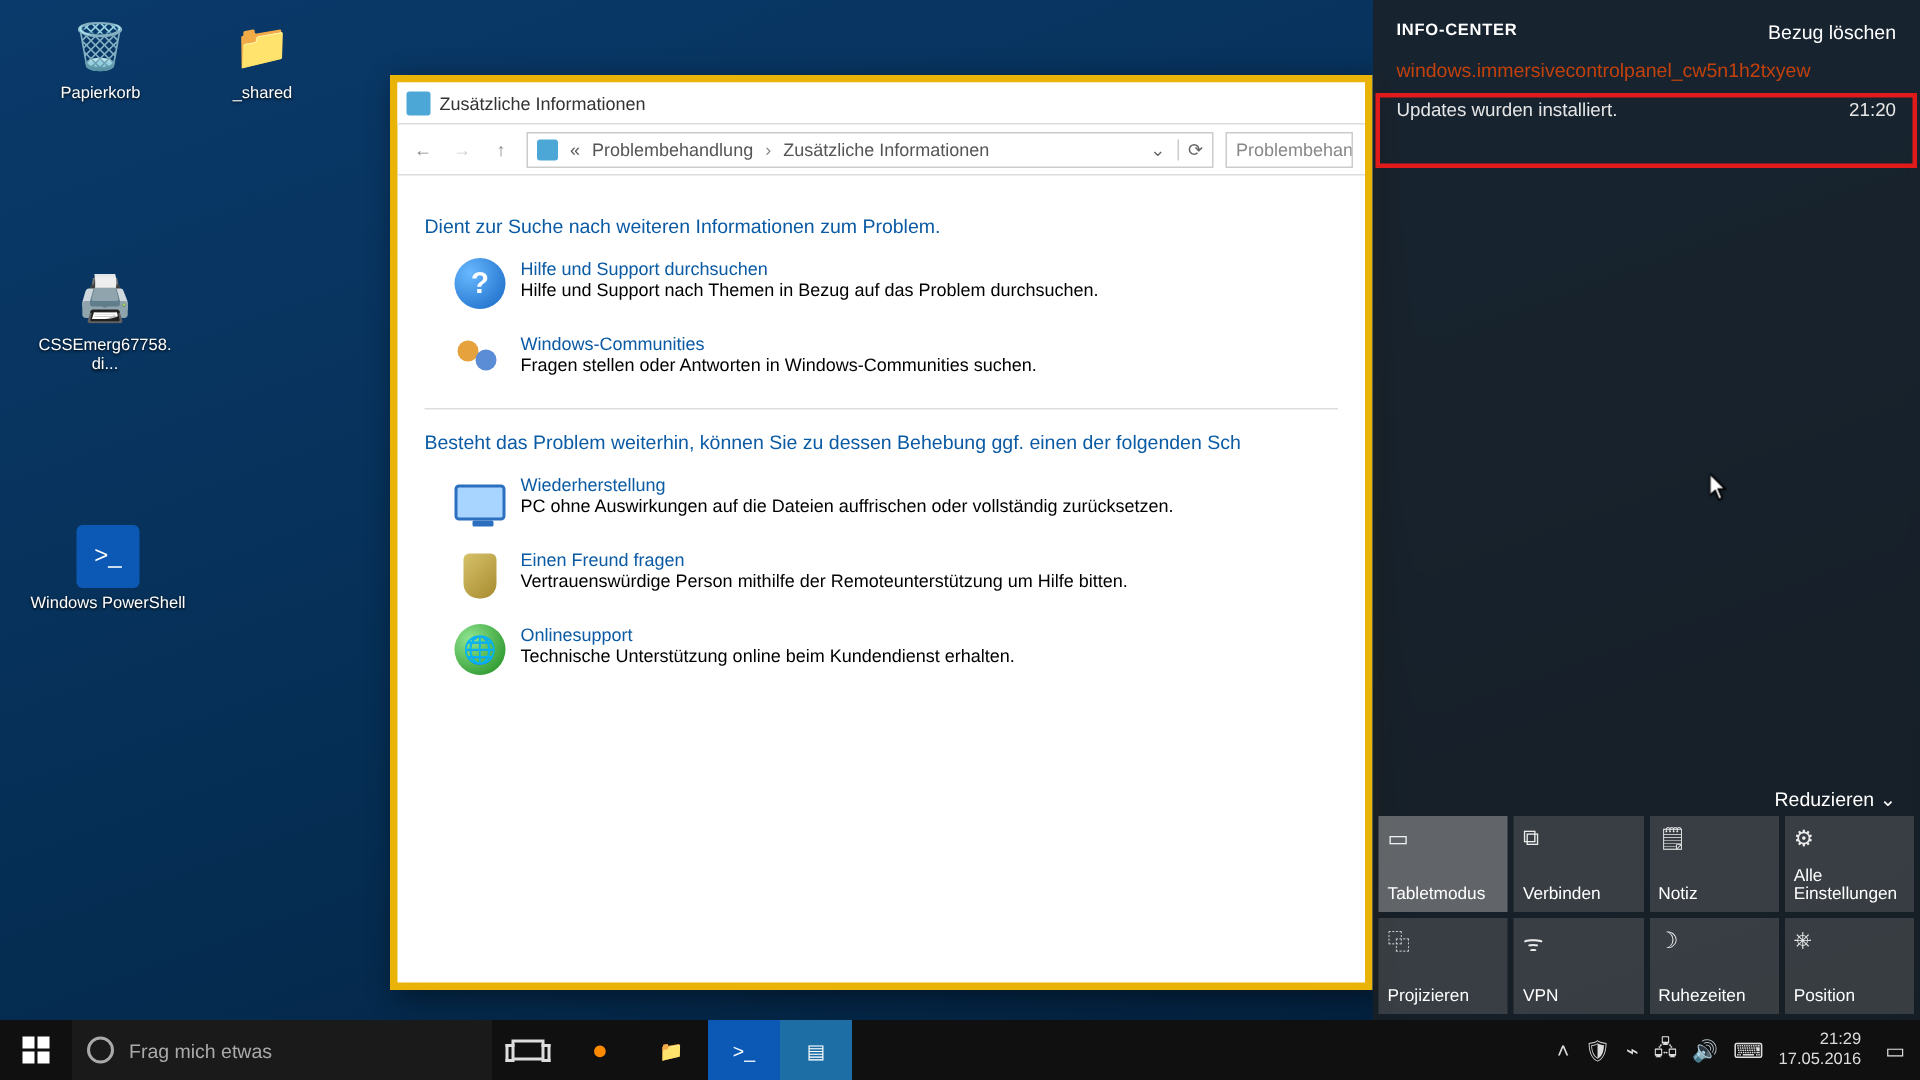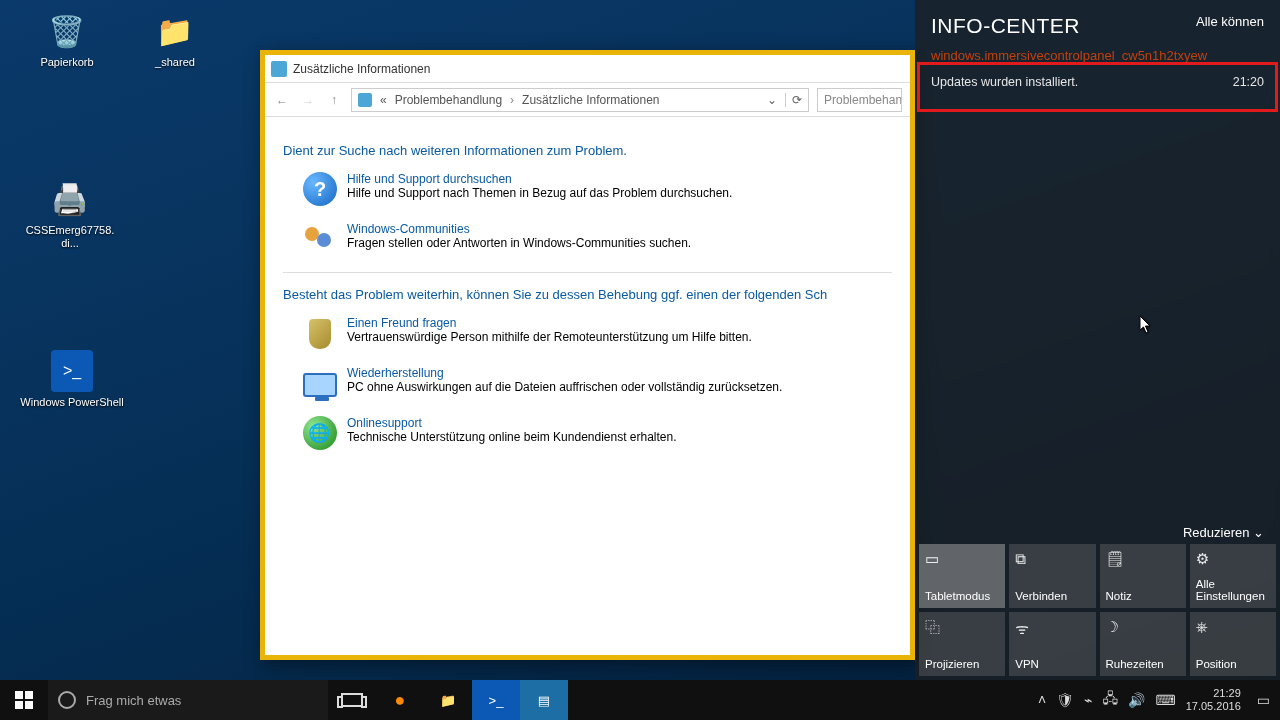--- a/index.html
+++ b/index.html
@@ -39,21 +39,21 @@
   .pc:after{content:"";position:absolute;bottom:-6px;left:10px;width:14px;height:4px;background:#2d6fbf;border-radius:1px;}
   .people { width:34px; height:28px; position:relative; }
   .people:before,.people:after{content:"";position:absolute;width:14px;height:14px;border-radius:50%;}
   .people:before{background:#e6a23c;left:2px;top:2px;}
   .people:after{background:#5b8dd6;left:14px;top:8px;}
   .shield{width:22px;height:30px;background:linear-gradient(135deg,#d6c26a,#a78a2e);border-radius:4px 4px 10px 10px;margin-top:2px;}
 
   
   .ac { position:absolute; right:0; top:0; width:365px; height:680px; background:rgba(30,30,30,.72); backdrop-filter:blur(4px); color:#fff; font-size:13px; }
   .ac .achead { display:flex; justify-content:space-between; padding:14px 16px 8px; }
-  .ac .achead .title { font-weight:400; letter-spacing:.5px; font-size:21px; }
+  .ac .achead .title { font-weight:700; letter-spacing:.5px; font-size:11px; }
   .ac .achead .clear { cursor:pointer; font-size:13px; }
   .ac .group { padding:2px 16px 6px; font-size:13px; color:#c2410c; }
   .ac .notif { padding:6px 16px 10px; display:flex; justify-content:space-between; font-size:12.5px; color:#e6e6e6; }
   .ac .reduce { position:absolute; bottom:140px; right:16px; font-size:13px; cursor:pointer; }
   .ac .tiles { position:absolute; bottom:0; left:0; right:0; display:grid; grid-template-columns:repeat(4,1fr); grid-template-rows:repeat(2,64px); gap:4px; padding:4px; }
   .ac .tile { background:rgba(120,120,120,.35); padding:6px; font-size:11.5px; display:flex; flex-direction:column; justify-content:space-between; cursor:pointer; }
   .ac .tile.on { background:rgba(160,160,160,.55); }
   .ac .tile .ticon { font-size:15px; opacity:.9; }
   .ac .redbox { position:absolute; left:2px; top:62px; right:2px; height:50px; border:3px solid #e11b1b; pointer-events:none; }
 
@@ -136,52 +136,52 @@
         <div class="desc">Fragen stellen oder Antworten in Windows-Communities suchen.</div>
       </div>
     </div>
 
     <div class="hr"></div>
 
     <div class="heading">Besteht das Problem weiterhin, können Sie zu dessen Behebung ggf. einen der folgenden Sch</div>
 
     <div class="entry">
       <div class="eicon">
+          <div class="pc"></div>
+        </div>
+      <div class="et">
+        <div class="link">Wiederherstellung</div>
+        <div class="desc">PC ohne Auswirkungen auf die Dateien auffrischen oder vollständig zurücksetzen.</div>
+      </div>
+    </div>
+    <div class="entry">
+      <div class="eicon">
           <div class="shield"></div>
         </div>
       <div class="et">
         <div class="link">Einen Freund fragen</div>
         <div class="desc">Vertrauenswürdige Person mithilfe der Remoteunterstützung um Hilfe bitten.</div>
-      </div>
-    </div>
-    <div class="entry">
-      <div class="eicon">
-          <div class="pc"></div>
-        </div>
-      <div class="et">
-        <div class="link">Wiederherstellung</div>
-        <div class="desc">PC ohne Auswirkungen auf die Dateien auffrischen oder vollständig zurücksetzen.</div>
       </div>
     </div>
     <div class="entry">
       <div class="eicon">
           <div class="disc globe">🌐</div>
         </div>
       <div class="et">
         <div class="link">Onlinesupport</div>
         <div class="desc">Technische Unterstützung online beim Kundendienst erhalten.</div>
       </div>
     </div>
   </div>
 </div>
 
 <div class="ac">
   <div class="achead">
     <div class="title">INFO-CENTER</div>
-    <div class="clear">Alle können</div>
+    <div class="clear">Bezug löschen</div>
   </div>
   <div class="group">windows.immersivecontrolpanel_cw5n1h2txyew</div>
   <div class="notif">
     <span>Updates wurden installiert.</span>
     <span>21:20</span>
   </div>
   <div class="redbox"></div>
 
   <div class="reduce">
     <span>Reduzieren</span>

